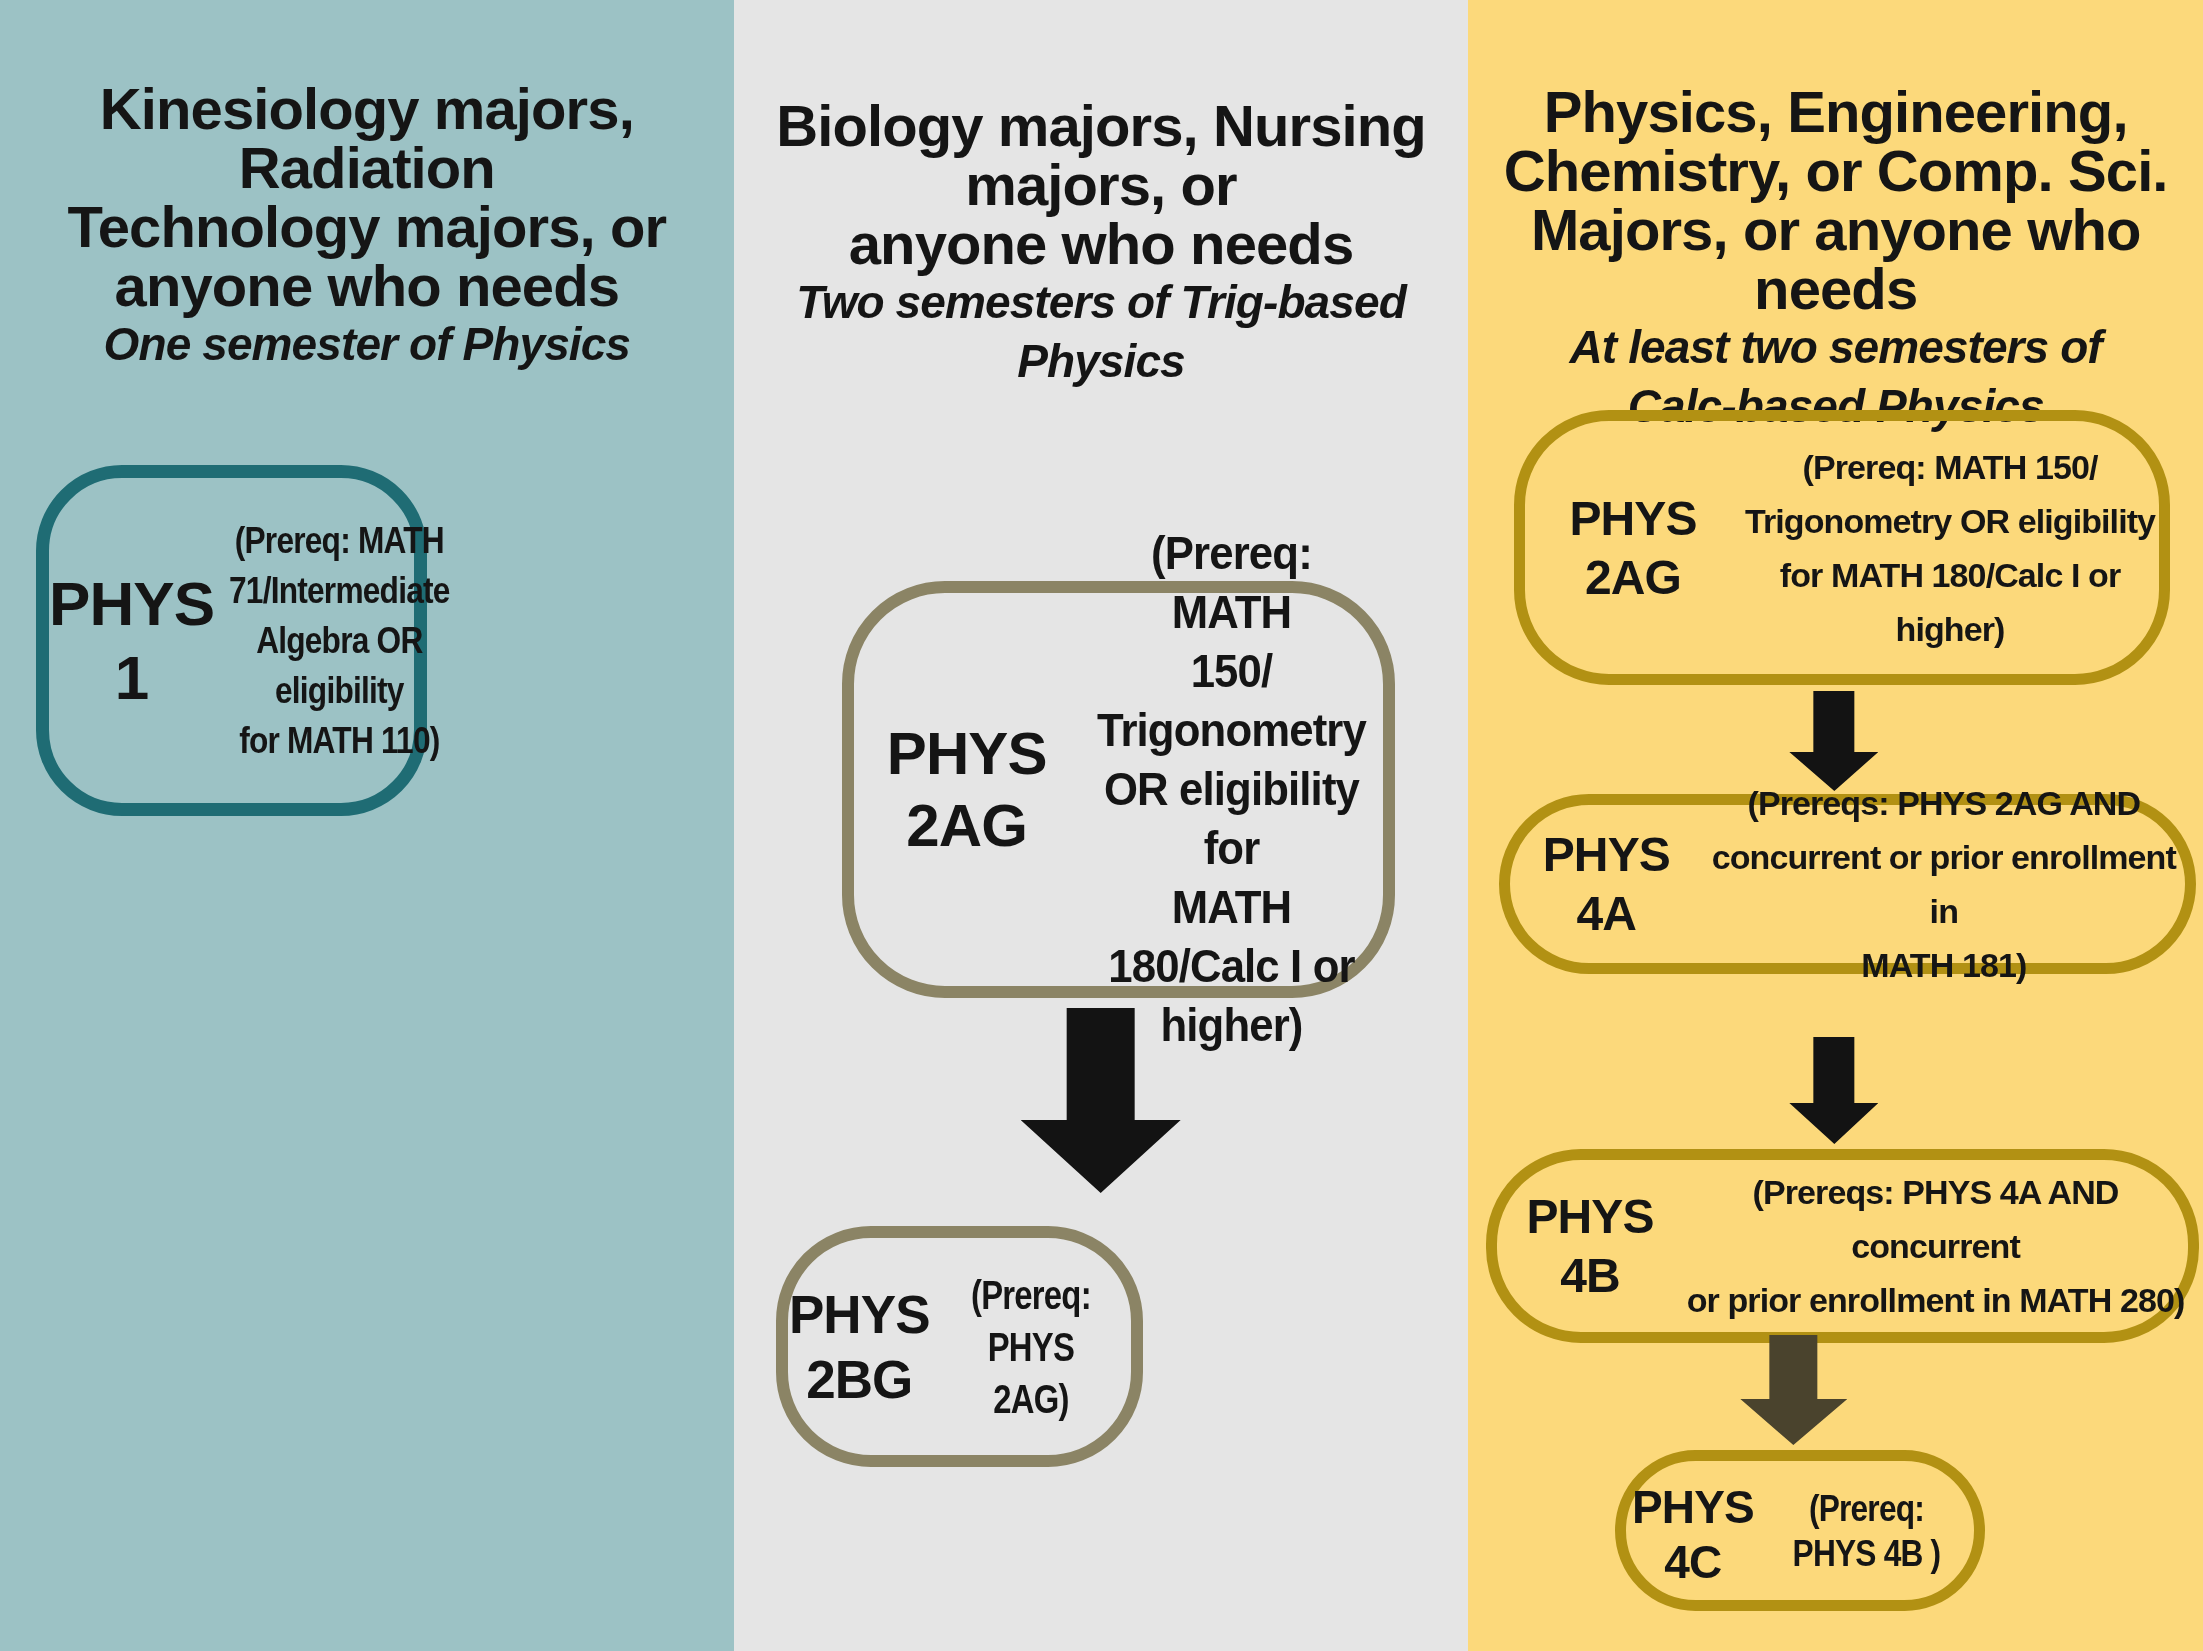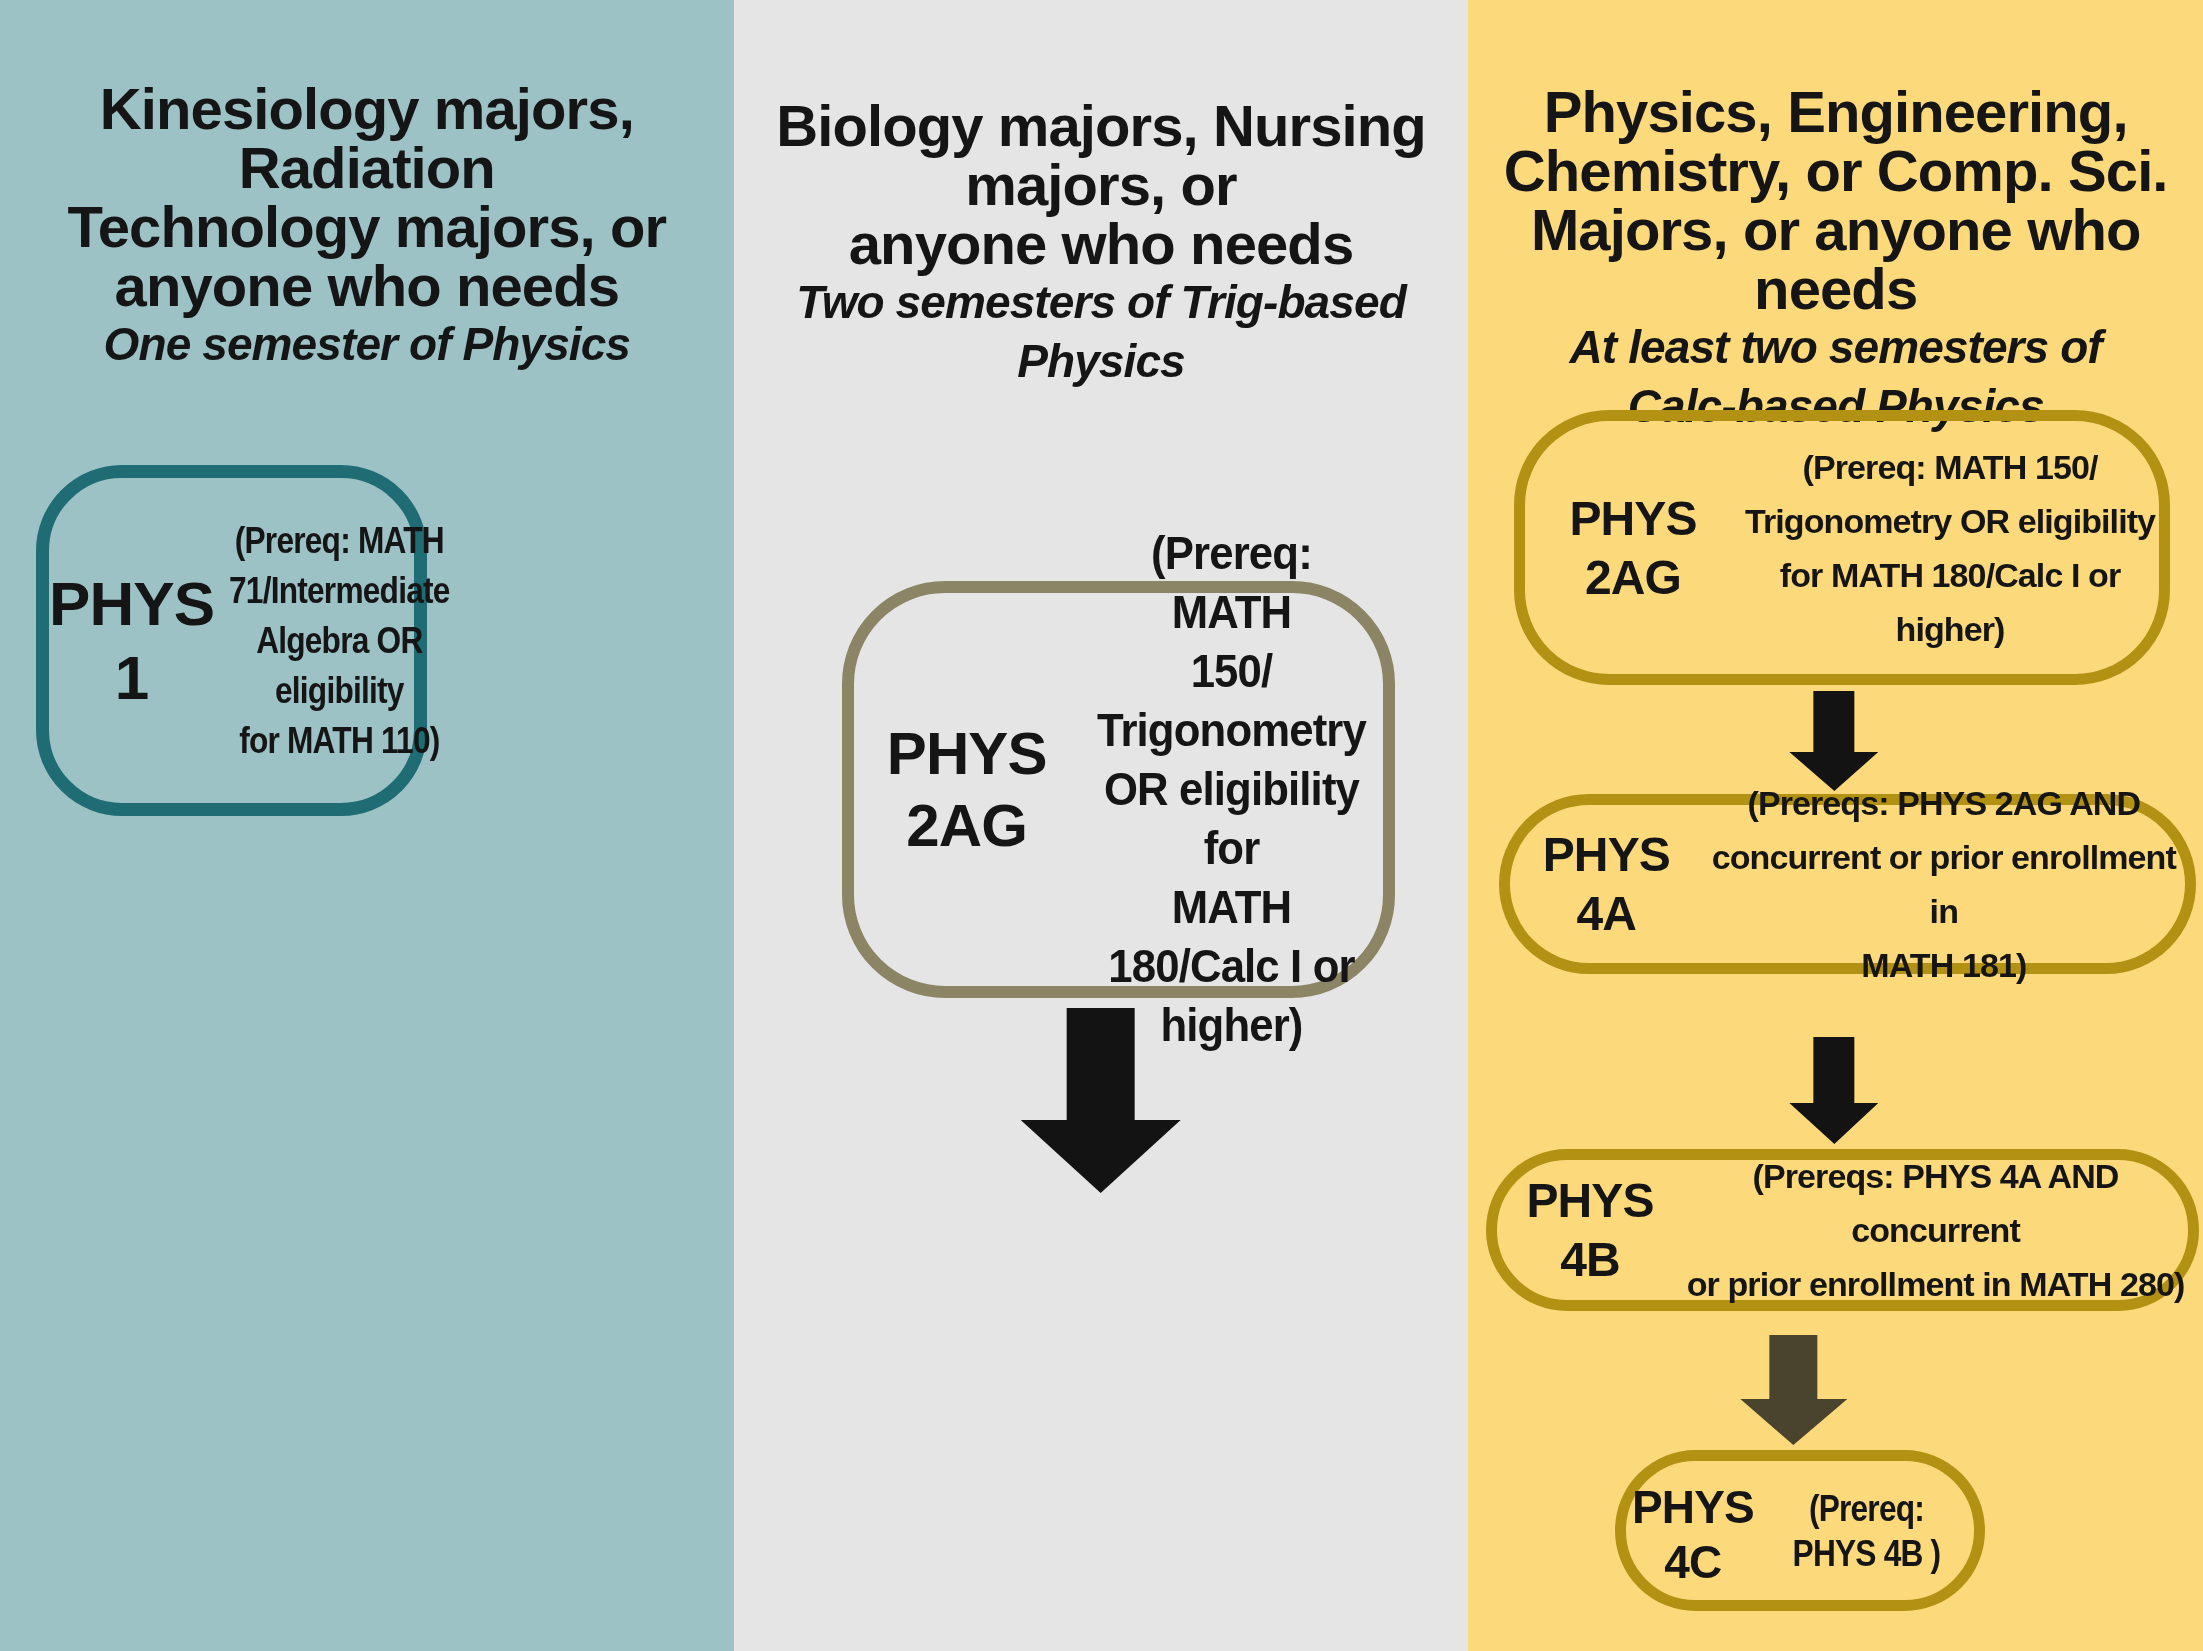--- a/index.html
+++ b/index.html
@@ -52,21 +52,21 @@
   .c2-box2 { left:42px; top:1226px; width:367px; height:241px; border:12px solid #8b8465; border-radius:95px; }
   .c2-box2 .course-title { font-size:53px; line-height:65px; }
   .c2-box2 .course-detail { font-size:40px; line-height:52px; }
 
   
   .c3-box { border:11.2px solid #b29113; border-radius:95px; }
   .c3-box .course-title { font-size:48px; line-height:59px; }
   .c3-box .course-detail { font-size:34px; line-height:54px; }
   .c3-box1 { left:46px; top:410px; width:656px; height:275px; }
   .c3-box2 { left:31px; top:794px; width:697px; height:180px; }
-  .c3-box3 { left:18px; top:1149px; width:713px; height:162px; }
+  .c3-box3 { left:18px; top:1149px; width:713px; height:194px; }
   .c3-box4 { left:147px; top:1450px; width:370px; height:161px; border-radius:81px; }
   .c3-box4 .course-title { font-size:46px; line-height:55px;margin-top:8px; }
   .c3-box4 .course-detail { font-size:36px; line-height:45px; }
 
   
   .arrow { position:absolute; }
   .arrow-mid {
     left:287px; top:1008px; width:160px; height:185px; background:#131313;
     clip-path:polygon(46px 0,114px 0,114px 112px,160px 112px,80px 185px,0 112px,46px 112px);
   }
@@ -114,20 +114,24 @@
     </div>
     <div class="course-box c2-box1" style="border-color: rgb(139, 132, 101);">
       <div class="course-title">PHYS 2AG</div>
       <div class="course-detail sq95">(Prereq: MATH
 150/ Trigonometry
 OR eligibility for
 MATH 180/Calc I or
 higher)</div>
     </div>
     <div class="arrow arrow-mid"></div>
+    <div class="course-box c2-box2" style="border-color: rgb(139, 132, 101);">
+      <div class="course-title">PHYS 2BG</div>
+      <div class="course-detail sq82">(Prereq: PHYS 2AG)</div>
+    </div>
   </div>
 
   <div class="column col-3" style="background: rgb(252, 217, 123);">
     <div class="col-header c3-header">
       <div class="header-bold">Physics, Engineering,
 Chemistry, or Comp. Sci.
 Majors, or anyone who needs</div>
       <div class="header-italic">At least two semesters of
 Calc-based Physics</div>
     </div>

